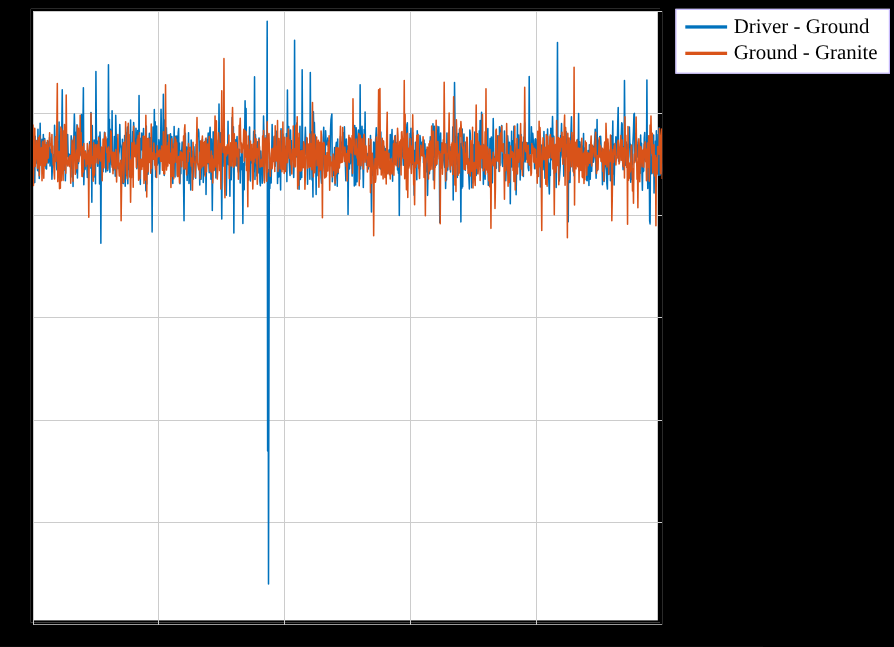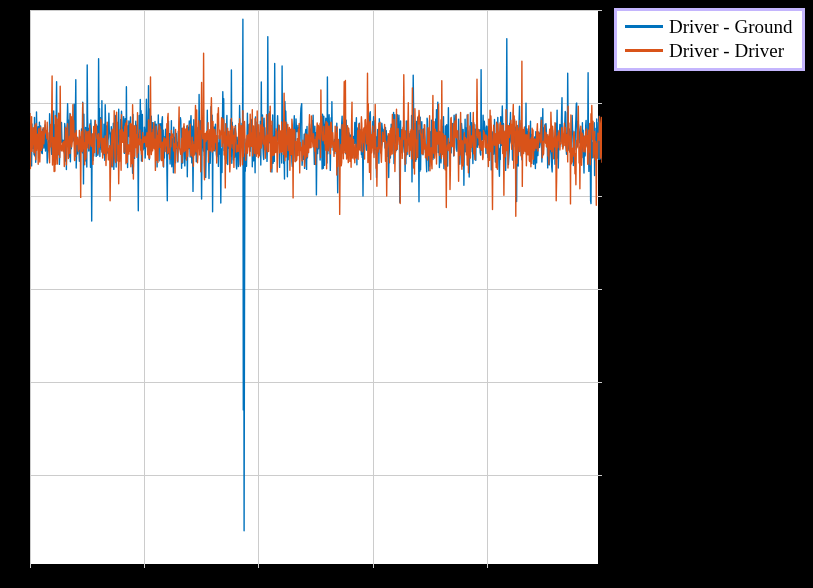--- a/index.html
+++ b/index.html
@@ -36,21 +36,21 @@
   
   .legend {
     position: absolute;
     display: flex;
     flex-direction: column;
     gap: 2px;
     font-size: 19px;
     color: #000;
     background: #fff;
     padding: 5px 10px 6px 8px;
-    border: 3px solid #c4b5fd;
+    border: 1px solid #c4b5fd;
     line-height: 1.15;
   }
   .legend-row {
     display: flex;
     align-items: center;
     gap: 6px;
     white-space: nowrap;
   }
   .legend-swatch {
     width: 38px;
@@ -87,17 +87,17 @@
   </svg>
 </div>
 
 <div class="legend" style="left:614px; top:8px;">
   <div class="legend-row">
     <span class="legend-swatch" style="border-color:#0072BD"></span>
     <span>Driver - Ground</span>
   </div>
   <div class="legend-row">
     <span class="legend-swatch" style="border-color:#D95319"></span>
-    <span>Driver - Driver</span>
+    <span>Ground - Granite</span>
   </div>
 </div>
 
 </div>
 
 </body></html>

